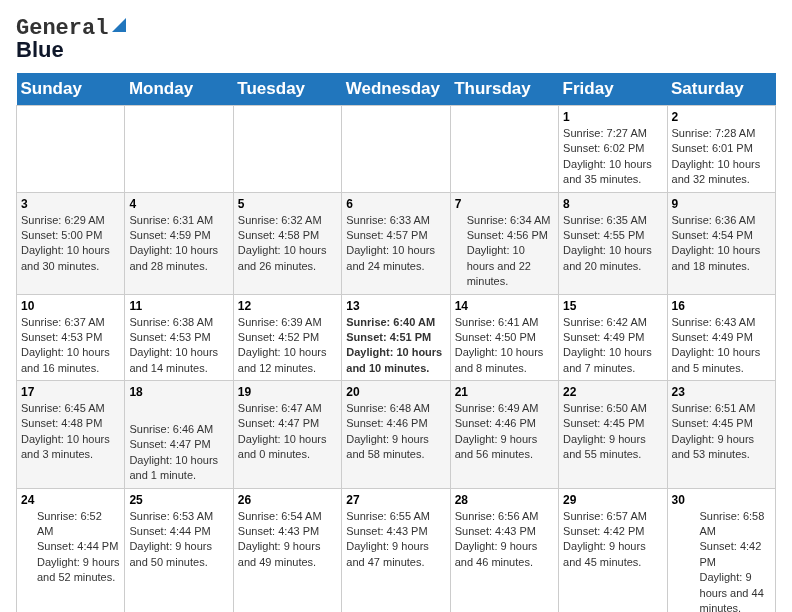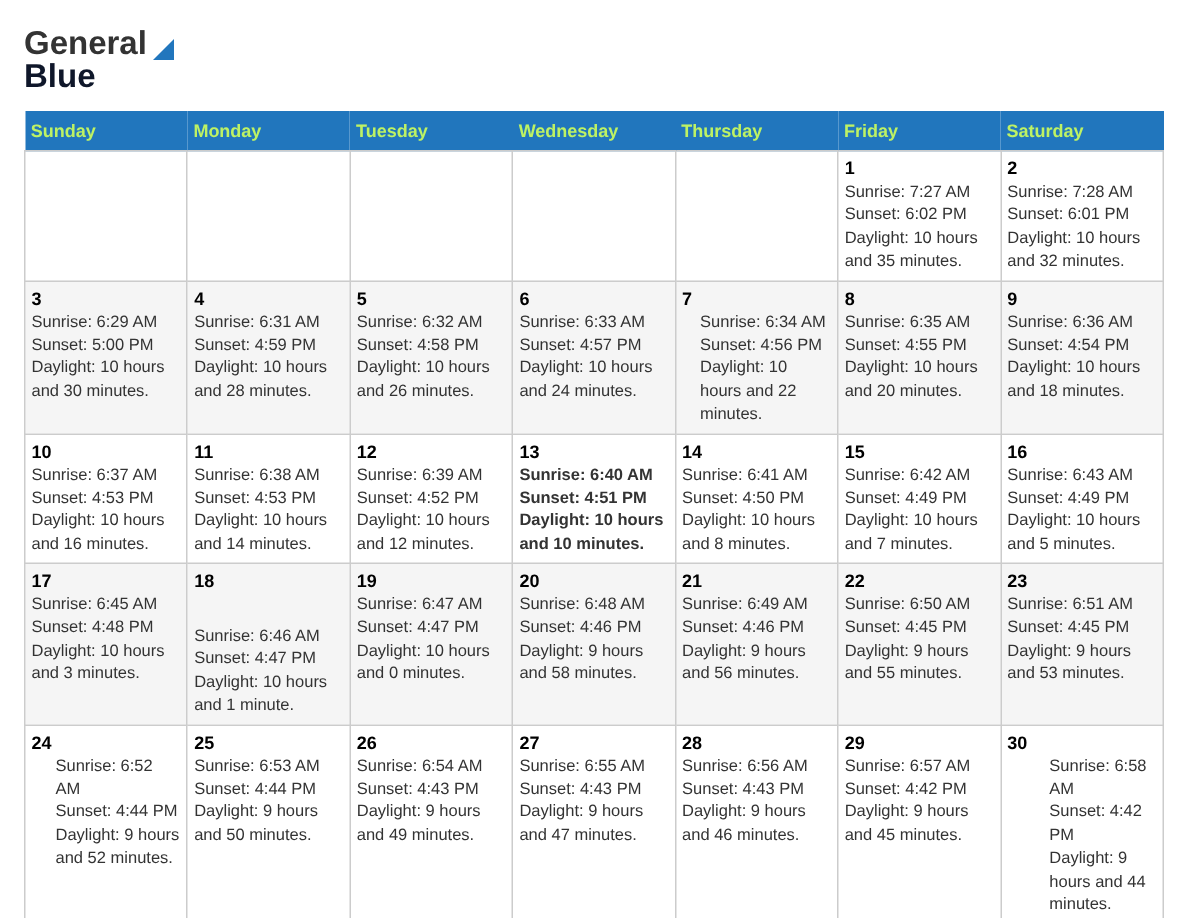--- a/index.html
+++ b/index.html
@@ -32,24 +32,24 @@
       font-weight: normal;
       color: #444;
     }
     table {
       width: 100%;
       border-collapse: collapse;
       font-size: 11px;
     }
     thead tr th {
       background: #2176bd;
-      color: #bef264;
+      color: #ffffff;
       padding: 6px 4px;
       text-align: left;
-      font-size: 12px;
+      font-size: 17px;
       font-weight: bold;
     }
     tbody tr td {
       border: 1px solid #ccc;
       vertical-align: top;
       padding: 4px;
       width: calc(100%/7);
       min-height: 70px;
       background: #fff;
     }
@@ -66,21 +66,21 @@
       color: #333;
       line-height: 1.4;
     }
     .empty { background: #fff !important; }
   </style>
 </head>
 <body>
 
 <div class="header-area">
   <div class="logo">
-    <div style="display:flex;align-items:flex-end;gap:2px;">
+    <div style="display:flex;align-items:flex-start;gap:2px;font-family:Liberation Mono, monospace;">
       <div style="font-size:22px;font-weight:bold;color:#333;">
         <span>General</span>
       </div>
       <svg width="18" height="18" viewBox="0 0 18 18">
         <polygon points="2,16 16,2 16,16" fill="#2176bd"></polygon>
       </svg>
     </div>
     <div style="font-size:22px;font-weight:bold;color:#0f172a;margin-top:-4px;">Blue</div>
   </div>
   <div class="title-area">

